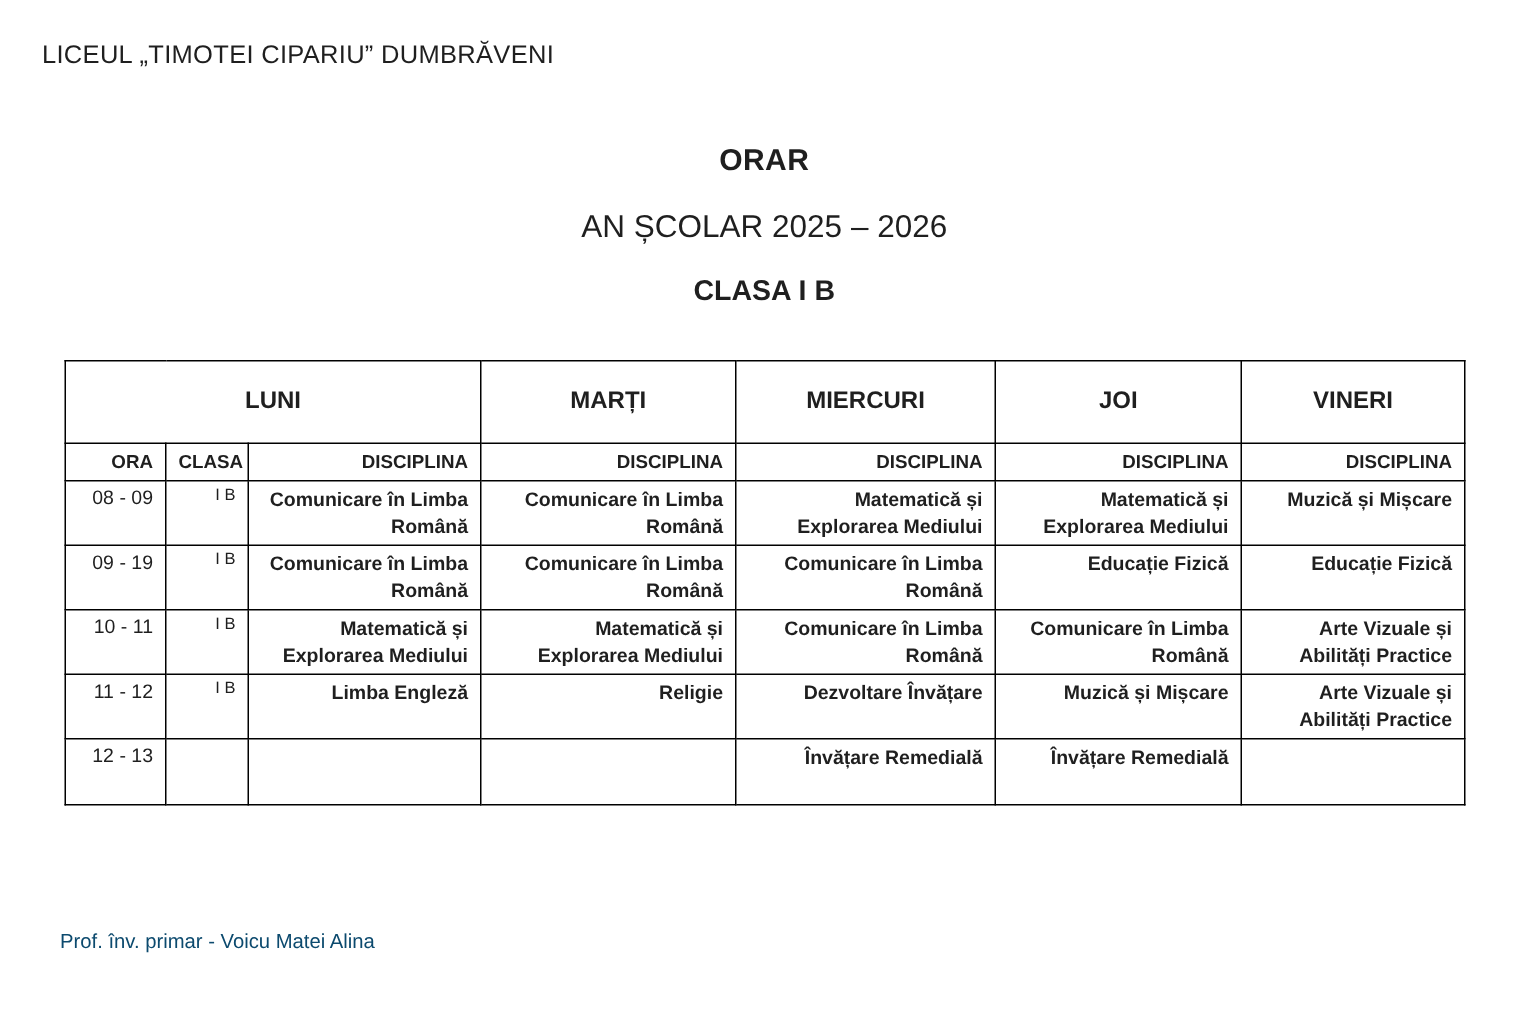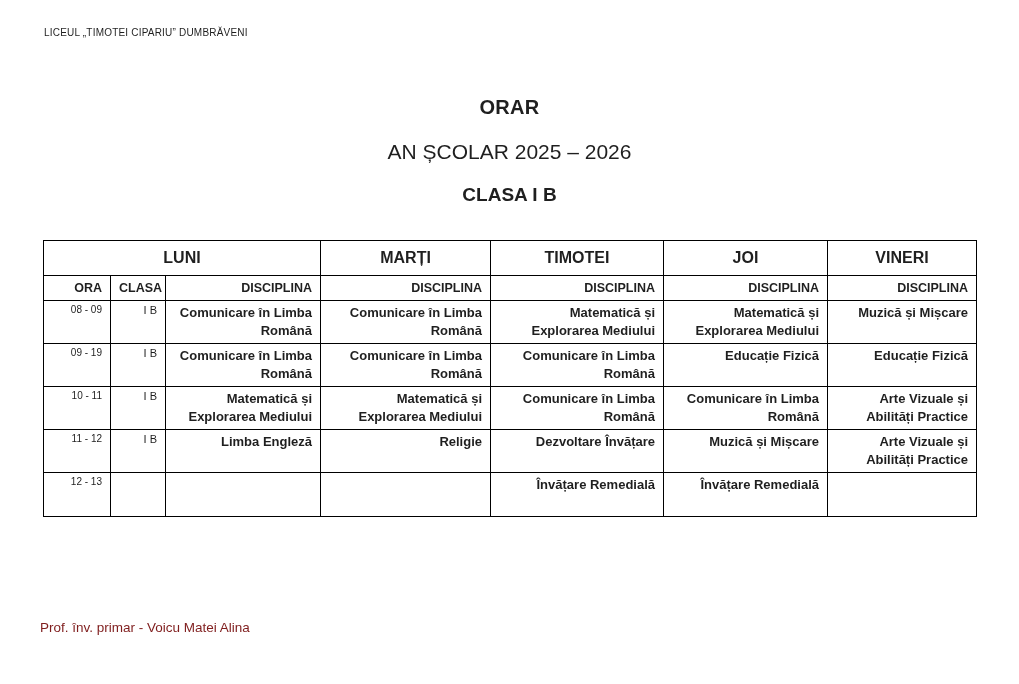--- a/index.html
+++ b/index.html
@@ -11,23 +11,23 @@
     position: relative;
     width: 1019px;
     height: 684px;
     background: #ffffff;
     font-family: "Liberation Sans", sans-serif;
     color: #1f1f1f;
     overflow: hidden;
   }
   .school-name {
     position: absolute;
-    left: 44px;
+    left: 28px;
     top: 27px;
-    font-size: 10px;
+    font-size: 17px;
     letter-spacing: 0.2px;
     color: #1f1f1f;
   }
   .title-block {
     position: absolute;
     left: 0;
     top: 96px;
     width: 1019px;
     text-align: center;
   }
@@ -67,53 +67,53 @@
   col.c-marti    { width: 170px; }
   col.c-miercuri { width: 173px; }
   col.c-joi      { width: 164px; }
   col.c-vineri   { width: 149px; }
   tr.day-row { height: 27px; }
   tr.day-row th {
     font-size: 16px;
     font-weight: bold;
     text-align: center;
     vertical-align: middle;
-    padding: 8px 4px;
+    padding: 18px 4px;
   }
   tr.colhead-row { height: 25px; }
   tr.colhead-row th {
     font-size: 12.5px;
     font-weight: bold;
     vertical-align: middle;
     padding: 2px 8px;
   }
   tr.colhead-row th.center { text-align: right; }
   tbody tr { height: 40px; }
   tbody tr:last-child { height: 44px; }
   td.cell-ora {
-    font-size: 10px;
+    font-size: 13px;
     padding-top: 4px;
     white-space: nowrap;
   }
   td.cell-clasa {
     font-size: 11px;
     padding-top: 5px;
   }
   td.cell-subject {
     font-size: 13px;
     line-height: 1.42;
     padding-top: 4px;
     font-weight: bold;
   }
   .footer-note {
     position: absolute;
     left: 40px;
     top: 620px;
     font-size: 13.5px;
-    color: #7f1d1d;
+    color: #0c4a6e;
   }
 </style>
 </head>
 <body>
 
 <div class="page">
 
   <div class="school-name">LICEUL „TIMOTEI CIPARIU” DUMBRĂVENI</div>
 
   <div class="title-block">
@@ -129,21 +129,21 @@
       <col class="c-luni">
       <col class="c-marti">
       <col class="c-miercuri">
       <col class="c-joi">
       <col class="c-vineri">
     </colgroup>
     <thead>
       <tr class="day-row">
         <th colspan="3">LUNI</th>
         <th>MARȚI</th>
-        <th>TIMOTEI</th>
+        <th>MIERCURI</th>
         <th>JOI</th>
         <th>VINERI</th>
       </tr>
       <tr class="colhead-row">
         <th>ORA</th>
         <th class="center">CLASA</th>
         <th class="center">DISCIPLINA</th>
         <th class="center">DISCIPLINA</th>
         <th class="center">DISCIPLINA</th>
         <th class="center">DISCIPLINA</th>

